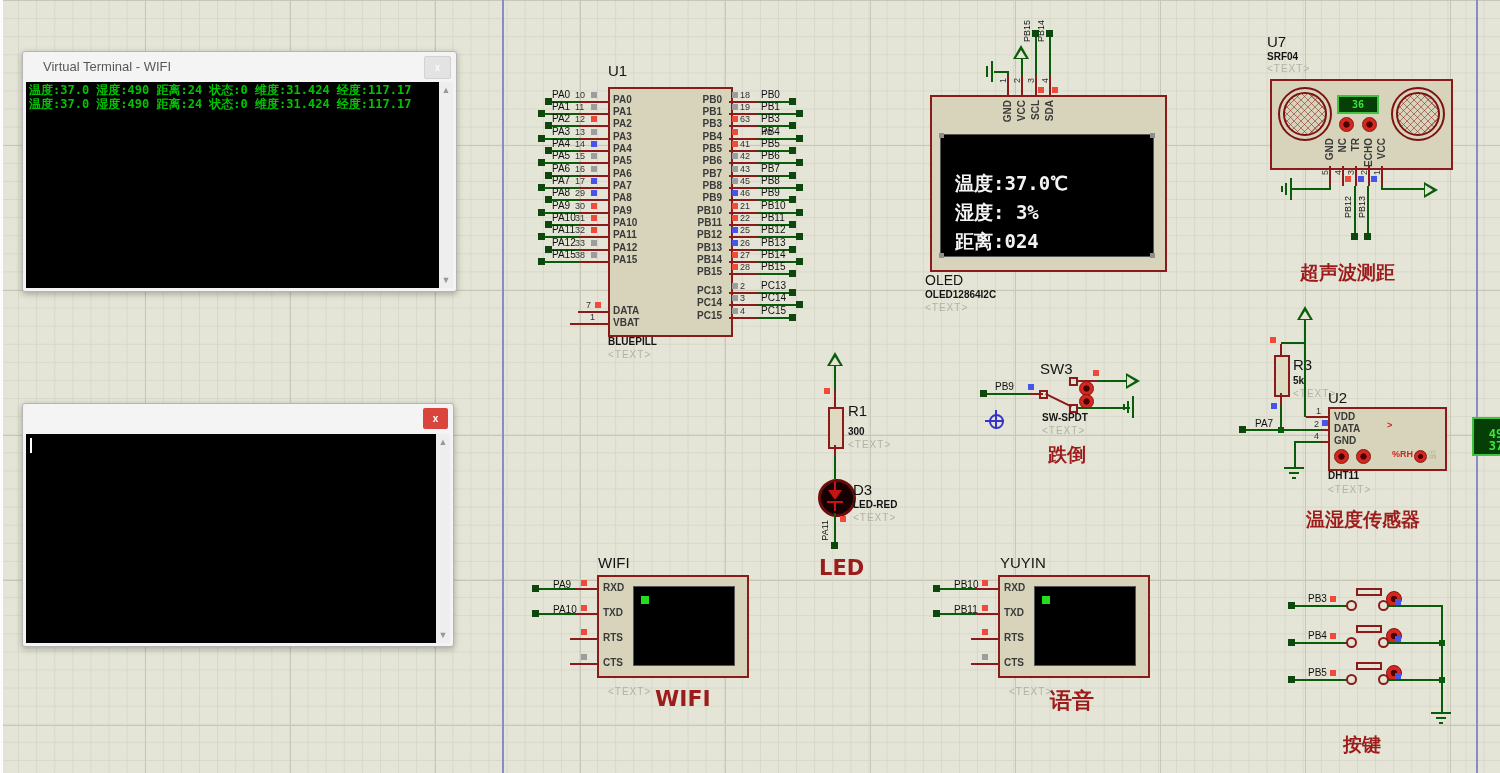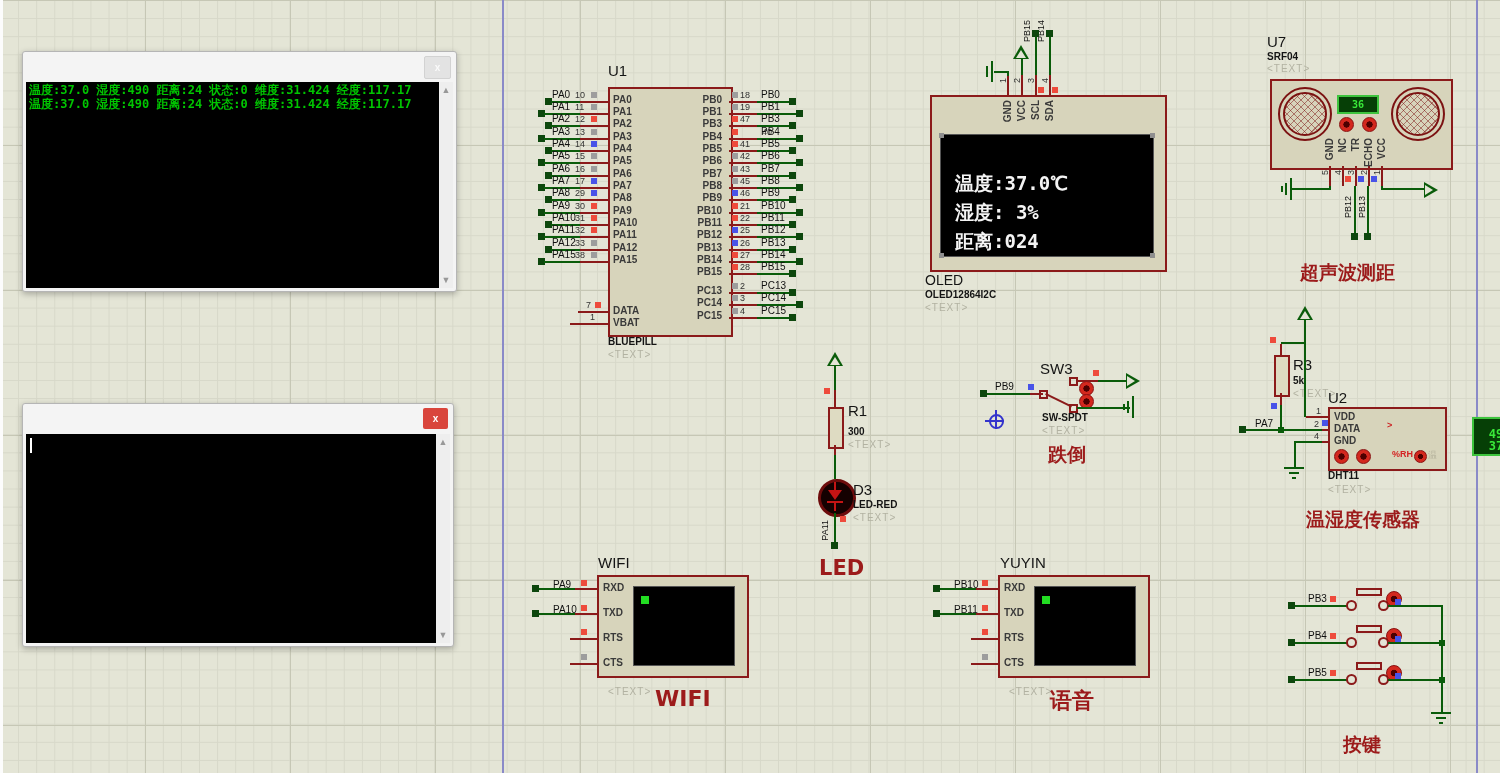--- a/index.html
+++ b/index.html
@@ -68,20 +68,21 @@
 </style>
 </head>
 <body>
 
 <div id="stage">
   <div class="white-edge"></div>
   <div class="sheet-edge" style="left:502px"></div>
   <div class="sheet-edge" style="left:1476px"></div>
 
   <div class="vt-win" style="left:22px;top:51px;width:433px;height:239px">
+    <div class="vt-title">Virtual Terminal - WIFI</div>
     <div class="vt-close disabled">x</div>
     <div class="vt-body">
       <div class="vt-lines" id="wifi-lines"><div>温度:37.0 湿度:490 距离:24 状态:0 维度:31.424 经度:117.17</div><div>温度:37.0 湿度:490 距离:24 状态:0 维度:31.424 经度:117.17</div></div>
       <div class="vt-scroll">
         <div class="vt-arrow" style="top:3px">▲</div>
         <div class="vt-arrow" style="bottom:3px">▼</div>
       </div>
     </div>
   </div>
 
@@ -324,21 +325,21 @@
     <div class="wire" style="left: 757px; top: 113px; width: 39px; height: 2px;"></div>
     <div class="term" style="left: 796px; top: 110px;"></div>
     <div class="ind gray" style="left: 732px; top: 104px;"></div>
     <div class="num" style="left: 740px; top: 102px;">19</div>
     <div class="net" style="left: 761px; top: 101px;">PB1</div>
     <div class="pname" style="left: 658px; top: 106px; width: 64px; text-align: right;">PB1</div>
     <div class="stub" style="left: 729px; top: 125px; width: 28px; height: 2px;"></div>
     <div class="wire" style="left: 757px; top: 125px; width: 32px; height: 2px;"></div>
     <div class="term" style="left: 789px; top: 122px;"></div>
     <div class="ind red" style="left: 732px; top: 116px;"></div>
-    <div class="num" style="left: 740px; top: 114px;">47</div>
+    <div class="num" style="left: 740px; top: 114px;">63</div>
     <div class="net" style="left: 761px; top: 113px;">PB3</div>
     <div class="pname" style="left: 658px; top: 118px; width: 64px; text-align: right;">PB3</div>
     <div class="stub" style="left: 729px; top: 138px; width: 28px; height: 2px;"></div>
     <div class="wire" style="left: 757px; top: 138px; width: 39px; height: 2px;"></div>
     <div class="term" style="left: 796px; top: 135px;"></div>
     <div class="ind red" style="left: 732px; top: 129px;"></div>
     <div class="num" style="left: 762px; top: 127px; text-align: right;">40</div>
     <div class="net" style="left: 761px; top: 126px;">PB4</div>
     <div class="pname" style="left: 658px; top: 131px; width: 64px; text-align: right;">PB4</div>
     <div class="stub" style="left: 729px; top: 150px; width: 28px; height: 2px;"></div>

